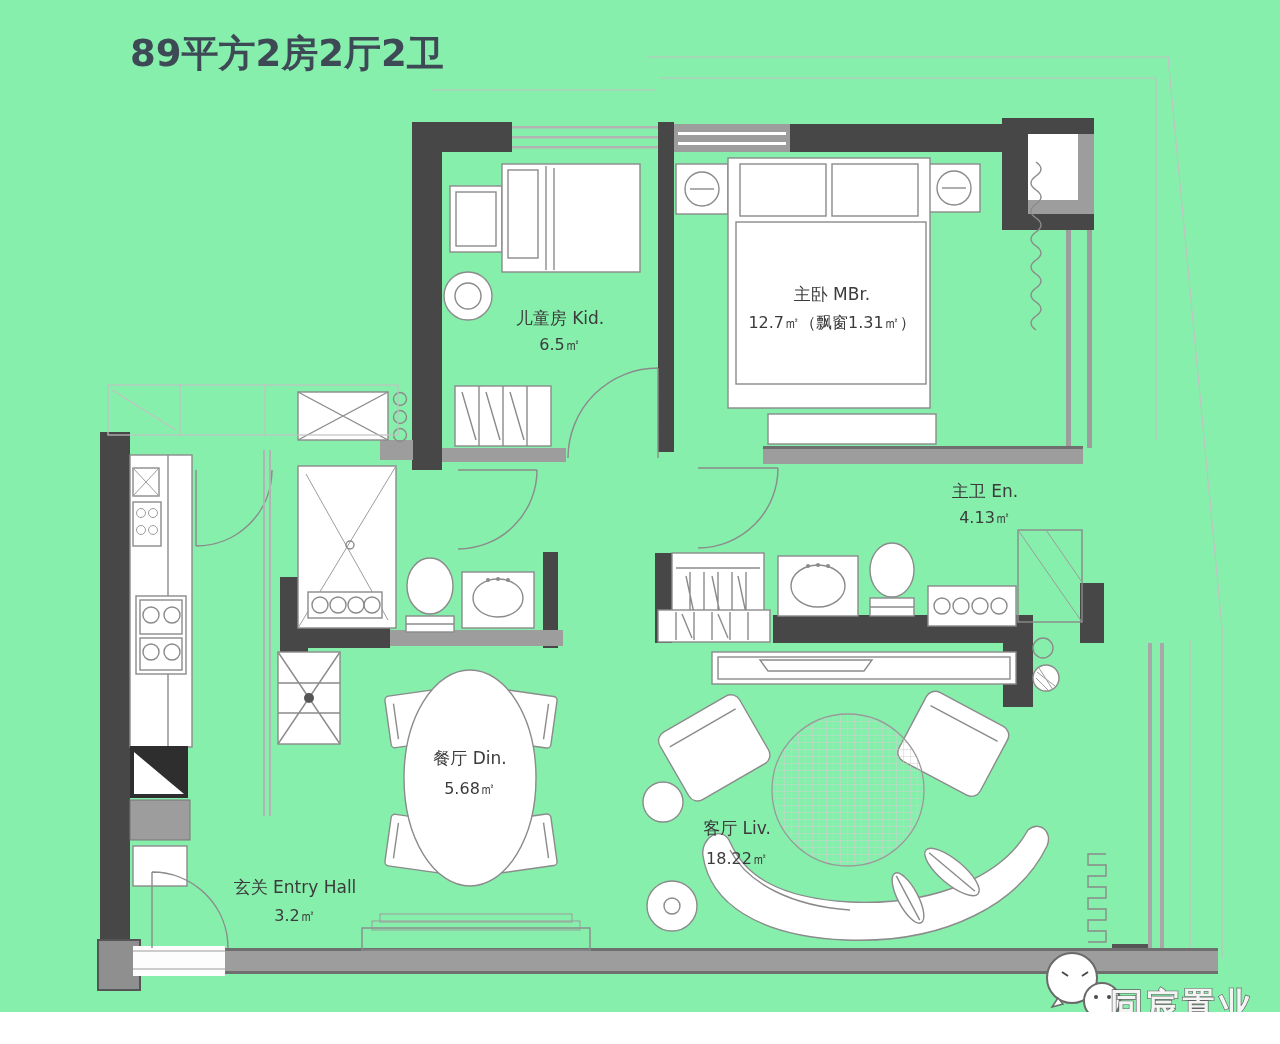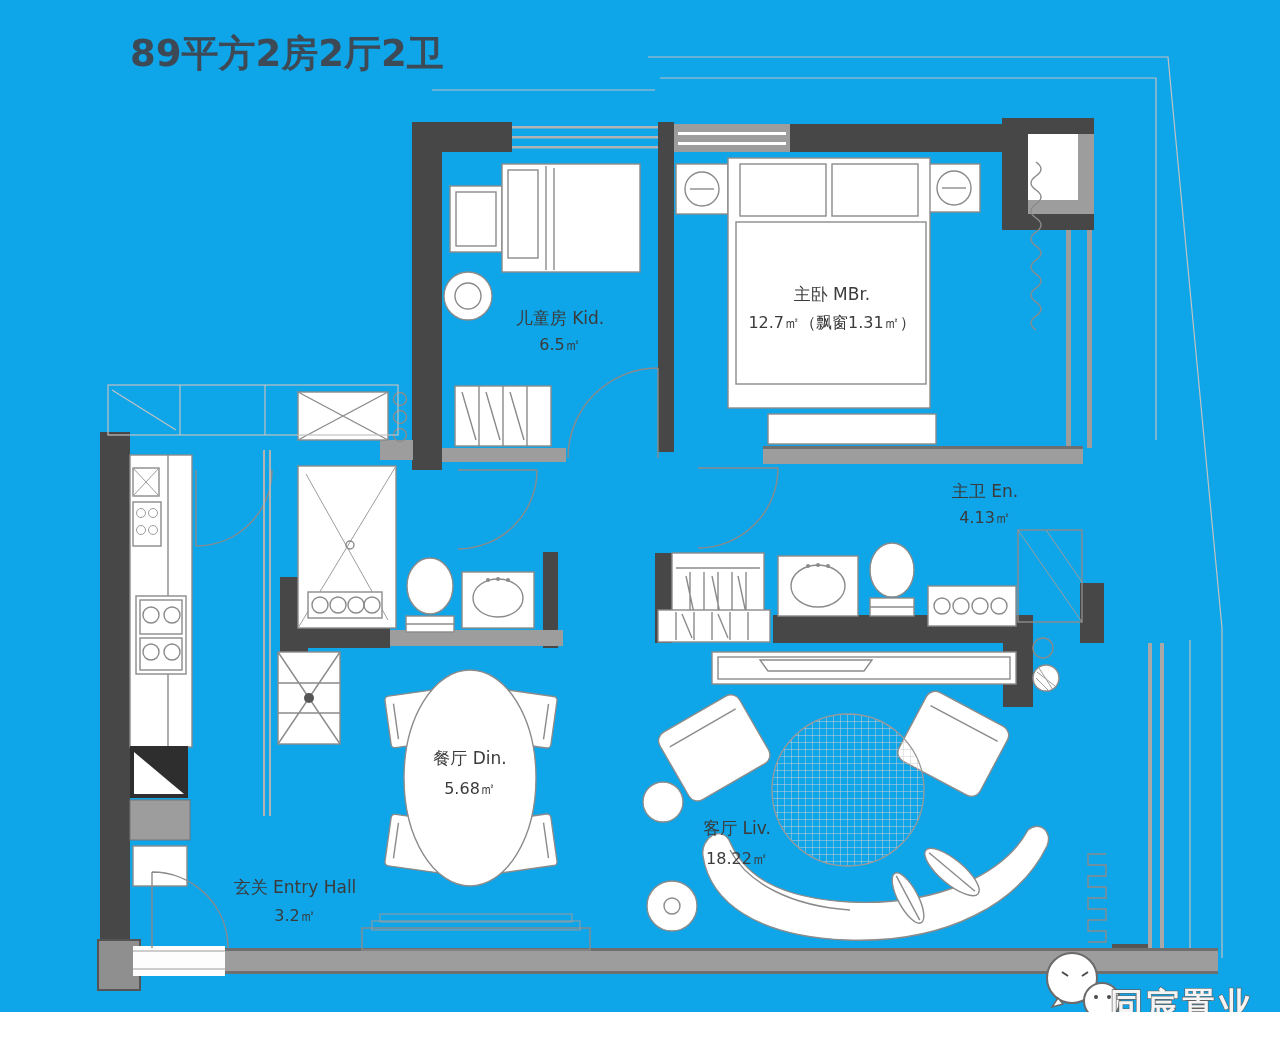--- a/index.html
+++ b/index.html
@@ -1,16 +1,16 @@
 <!DOCTYPE html>
 <html><head>
 <meta charset="utf-8">
 <style>
   html,body{margin:0;padding:0;background:#ffffff;}
-  .page{position:relative;width:1280px;height:1012px;background:#0ea5e9;overflow:hidden;
+  .page{position:relative;width:1280px;height:1012px;background:#86efac;overflow:hidden;
         font-family:"DejaVu Sans",sans-serif;}
   svg{display:block}
   .wall{fill:#474747;stroke:none}
   .win{fill:#9d9d9d;stroke:none}
   .winlight{fill:#b3b3b3;stroke:none}
   .edge{fill:#6f6f6f;stroke:none}
   .sk{fill:none;stroke:#8b8b8b;stroke-width:1.4}
   .skt{fill:none;stroke:#9c9c9c;stroke-width:1}
   .skf{fill:#ffffff;stroke:#8b8b8b;stroke-width:1.4}
   .thin{fill:none;stroke:#c2c2c2;stroke-width:1.2}

